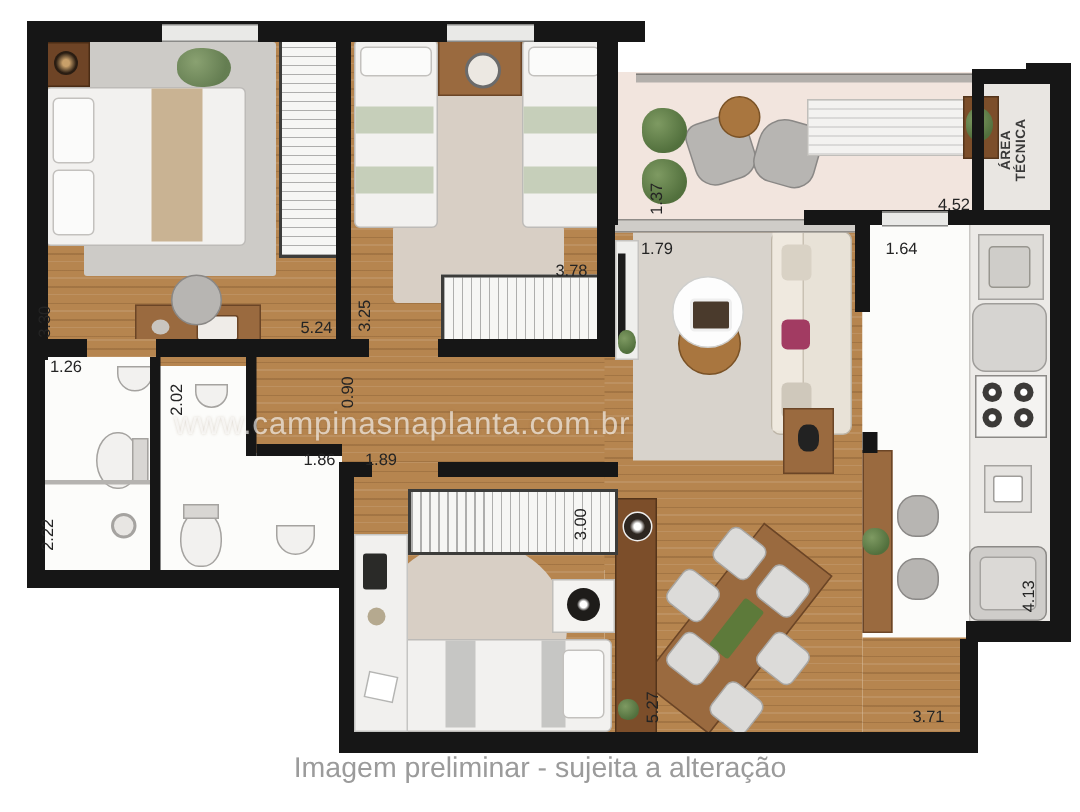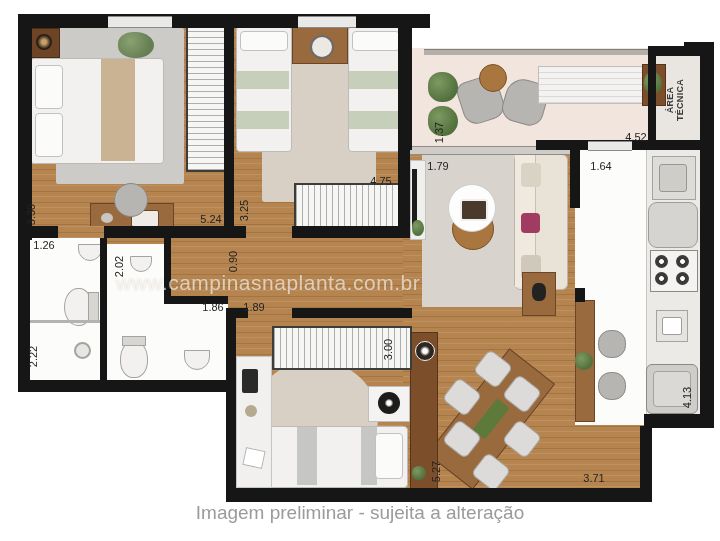--- a/index.html
+++ b/index.html
@@ -212,34 +212,34 @@
   <div class="abs wall" style="left:536px;top:140px;width:168px;height:10px;"></div>
   <div class="abs window" style="left:588px;top:141px;width:44px;height:8px;"></div>
   <div class="abs wall" style="left:570px;top:150px;width:10px;height:58px;"></div>
   <div class="abs wall" style="left:575px;top:288px;width:10px;height:14px;"></div>
   <div class="abs slide" style="left:410px;top:146px;width:162px;height:7px;"></div>
   <div class="abs rail" style="left:424px;top:49px;width:262px;height:5px;"></div>
 
   <div class="dim v" style="left:14px;top:208px;">3.30</div>
   <div class="dim" style="left:194px;top:213px;">5.24</div>
   <div class="dim v" style="left:227px;top:204px;">3.25</div>
-  <div class="dim" style="left:364px;top:175px;">4.75</div>
+  <div class="dim" style="left:364px;top:175px;">3.78</div>
   <div class="dim v" style="left:422px;top:126px;">1.37</div>
   <div class="dim" style="left:619px;top:131px;">4.52</div>
   <div class="dim" style="left:421px;top:160px;">1.79</div>
   <div class="dim" style="left:584px;top:160px;">1.64</div>
   <div class="dim v" style="left:216px;top:255px;">0.90</div>
   <div class="dim" style="left:27px;top:239px;">1.26</div>
   <div class="dim v" style="left:102px;top:260px;">2.02</div>
   <div class="dim" style="left:196px;top:301px;">1.86</div>
   <div class="dim v" style="left:16px;top:350px;">2.22</div>
   <div class="dim" style="left:237px;top:301px;">1.89</div>
   <div class="dim v" style="left:371px;top:343px;">3.00</div>
   <div class="dim v" style="left:419px;top:465px;">5.27</div>
-  <div class="dim" style="left:577px;top:472px;text-align:center;">3.71</div>
+  <div class="dim" style="left:602px;top:472px;text-align:center;">3.71</div>
   <div class="dim v" style="left:670px;top:391px;">4.13</div>
 
   <div class="roomlabel" style="left:649px;top:88px;width:56px;height:24px;">ÁREA TÉCNICA</div>
 
   <div id="watermark">www.campinasnaplanta.com.br</div>
   <div id="caption">Imagem preliminar - sujeita a alteração</div>
 
 </div>
 
 </body></html>

